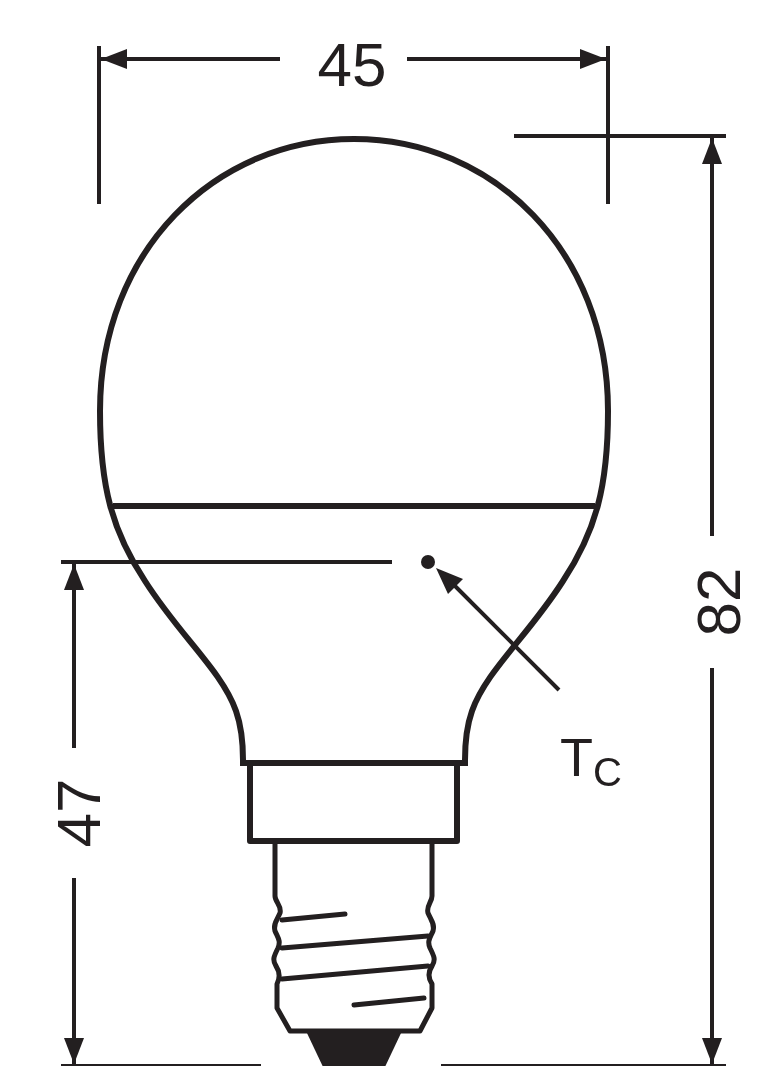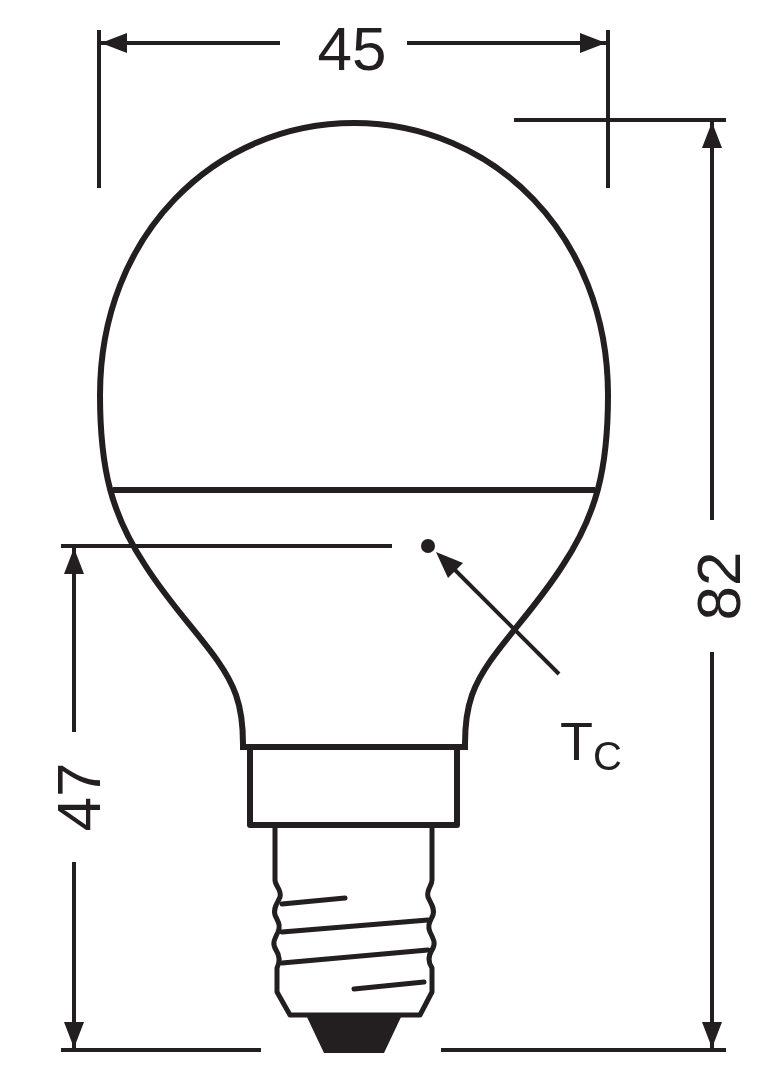--- a/index.html
+++ b/index.html
@@ -1,17 +1,17 @@
 <!DOCTYPE html>
 <html><head>
   <meta charset="utf-8">
   <style>
     html, body { margin: 0; padding: 0; background: #ffffff; }
     body { width: 784px; height: 1066px; overflow: hidden; }
-    #canvas { position: absolute; left: 0; top: 0; width: 784px; height: 764px; }
+    #canvas { position: absolute; left: 0; top: 16px; width: 784px; height: 764px; }
     svg { display: block; }
     .label { font-family: "Liberation Sans", sans-serif; fill: #231f20; }
     .dim-label { font-size: 62px; }
     .tc-T { font-size: 54px; }
     .tc-C { font-size: 40px; }
   </style>
 </head>
 <body>
 
 <div id="canvas">

